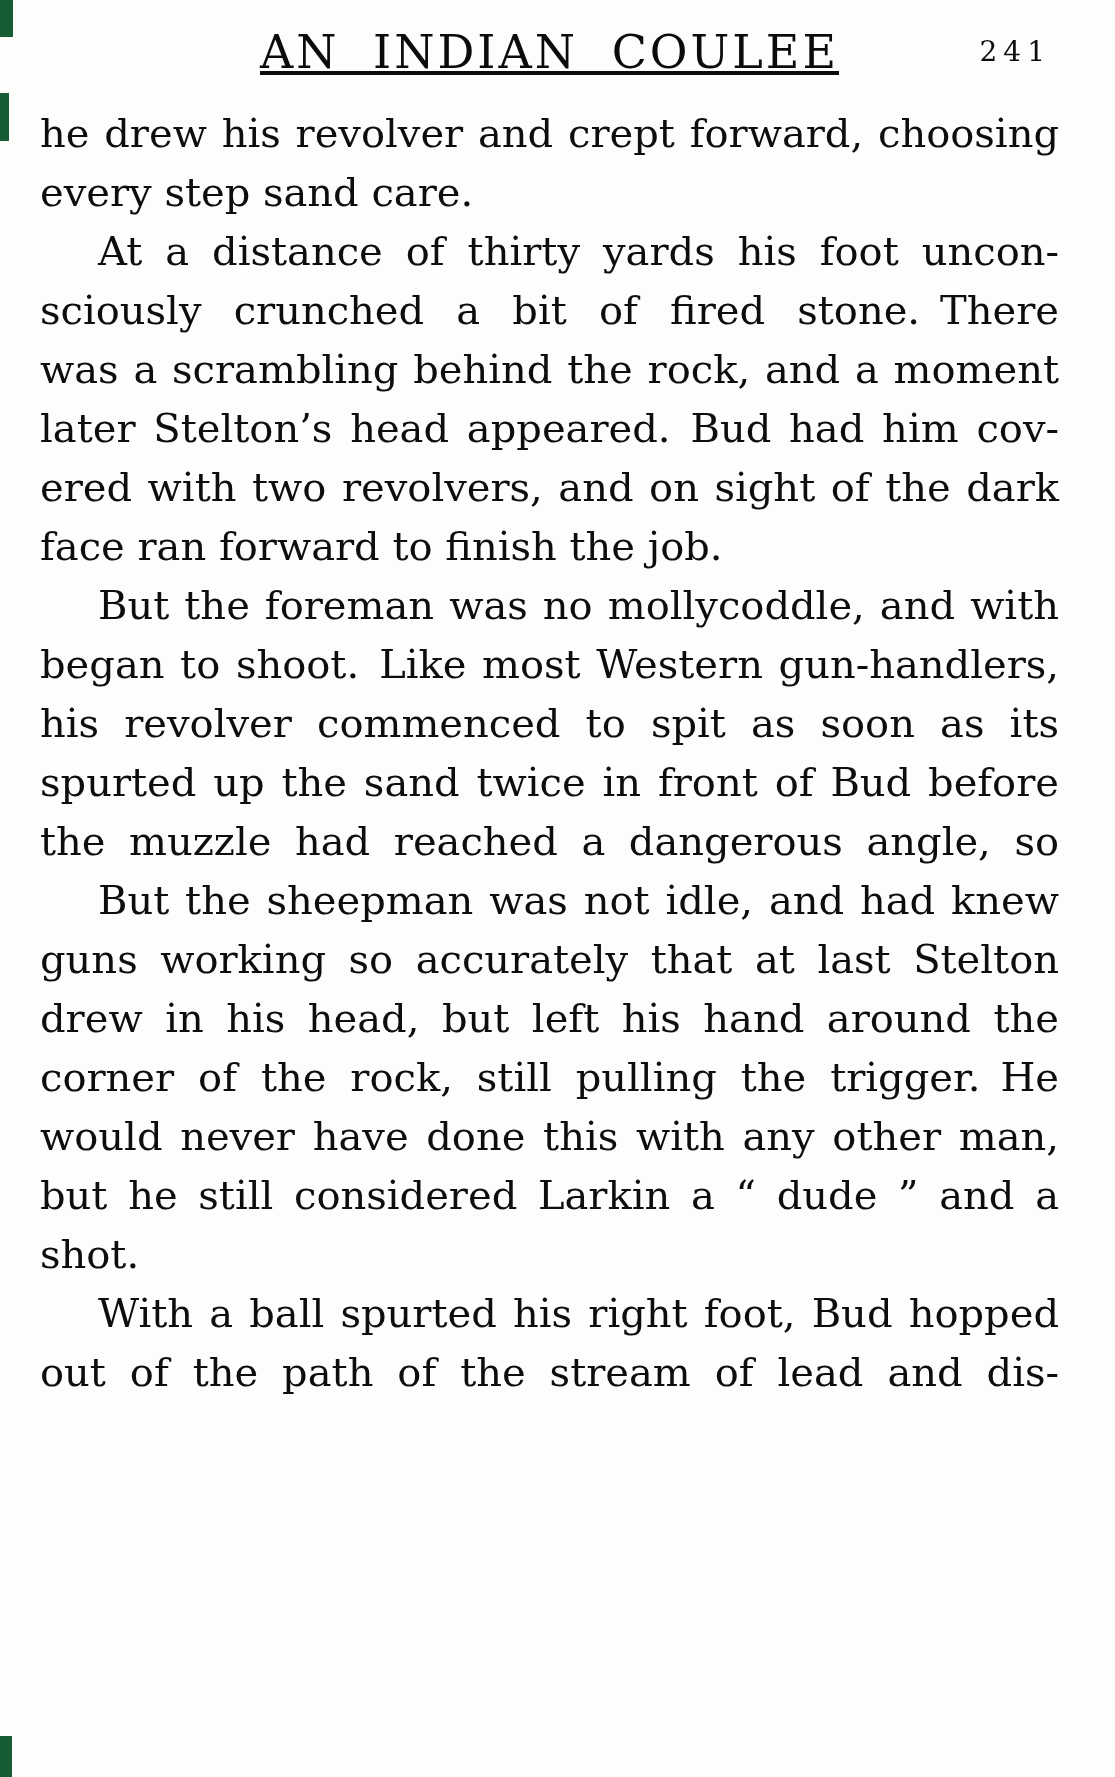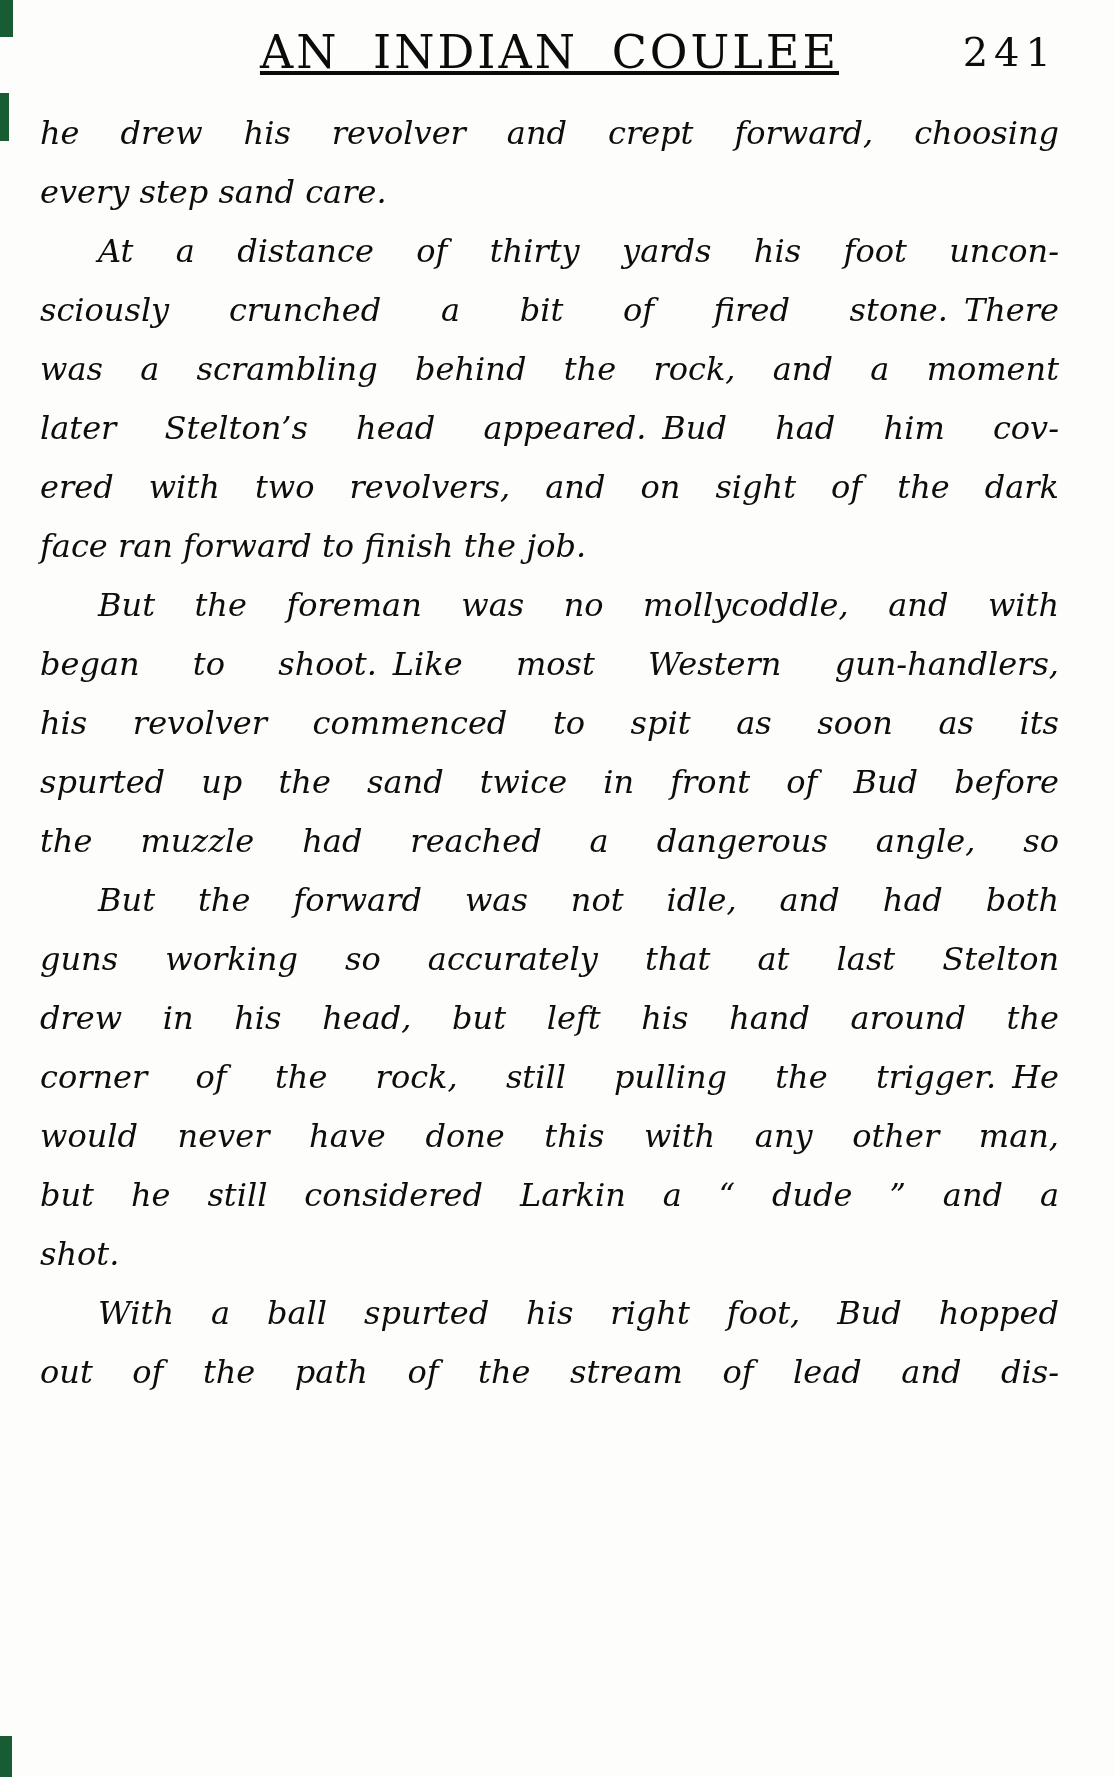--- a/index.html
+++ b/index.html
@@ -30,32 +30,31 @@
     text-align: center;
     font-size: 46px;
     line-height: 60px;
     letter-spacing: 3px;
     word-spacing: 16px;
     color: #0b0b0b;
     text-decoration: underline;
   }
   .hdr-num {
     position: absolute;
-    right: 2px; top: 0;
-    font-size: 40px;
+    right: 8px; top: 0;
+    font-size: 28px;
     line-height: 60px;
     letter-spacing: 6px;
     font-variant-numeric: oldstyle-nums;
   }
 
   .body-text {
     position: absolute;
     left: 40px; right: 56px; top: 104px;
-    font-size: 32px;
-    font-style: italic;
+    font-size: 40px;
   }
   .line {
     height: 59px;
     line-height: 59px;
     white-space: pre-wrap;
     overflow: visible;
   }
   .line.j {
     text-align: justify;
     text-align-last: justify;
@@ -83,21 +82,21 @@
     <div class="line j">sciously crunched a bit of fired stone. There</div>
     <div class="line j">was a scrambling behind the rock, and a moment</div>
     <div class="line j">later Stelton’s head appeared. Bud had him cov-</div>
     <div class="line j">ered with two revolvers, and on sight of the dark</div>
     <div class="line">face ran forward to finish the job.</div>
     <div class="line j indent">But the foreman was no mollycoddle, and with</div>
     <div class="line j">began to shoot. Like most Western gun-handlers,</div>
     <div class="line j">his revolver commenced to spit as soon as its</div>
     <div class="line j">spurted up the sand twice in front of Bud before</div>
     <div class="line j">the muzzle had reached a dangerous angle, so</div>
-    <div class="line j indent">But the forward was not idle, and had both</div>
+    <div class="line j indent">But the sheepman was not idle, and had knew</div>
     <div class="line j">guns working so accurately that at last Stelton</div>
     <div class="line j">drew in his head, but left his hand around the</div>
     <div class="line j">corner of the rock, still pulling the trigger. He</div>
     <div class="line j">would never have done this with any other man,</div>
     <div class="line j">but he still considered Larkin a “ dude ” and a</div>
     <div class="line">shot.</div>
     <div class="line j indent">With a ball spurted his right foot, Bud hopped</div>
     <div class="line j">out of the path of the stream of lead and dis-</div>
   </div>
 

